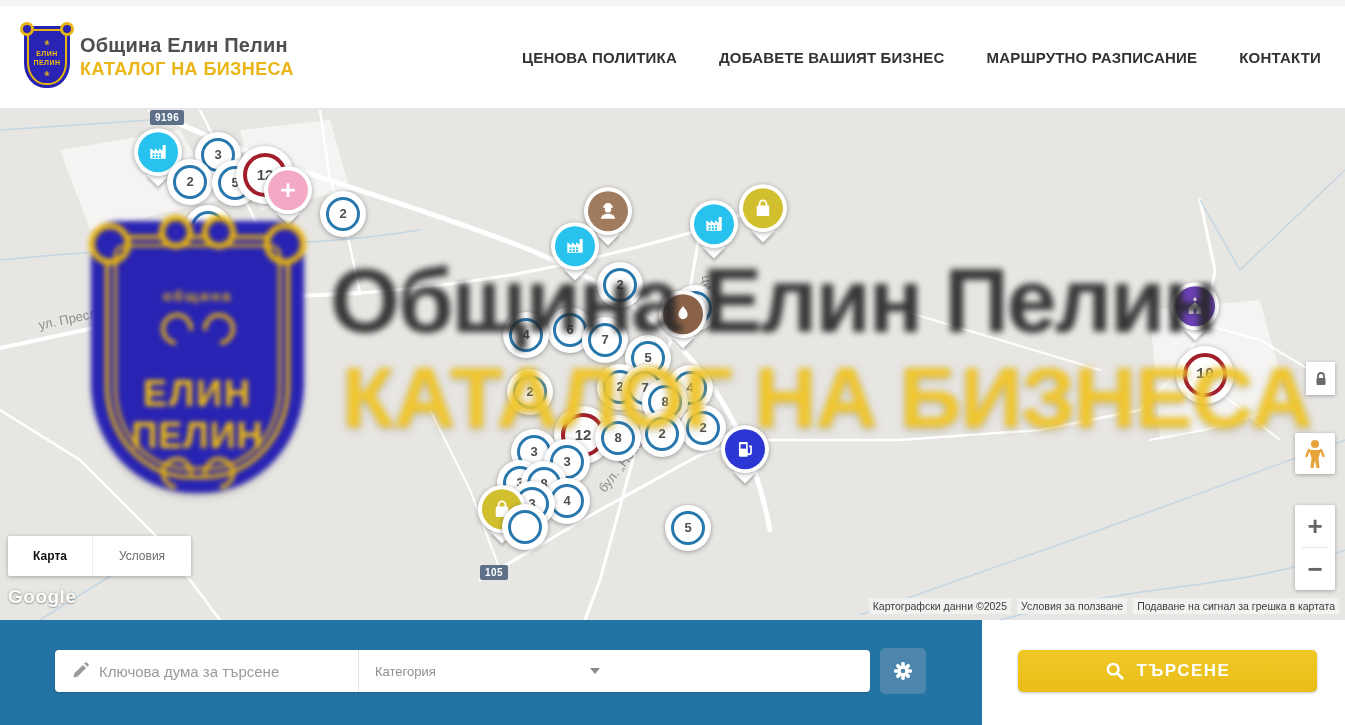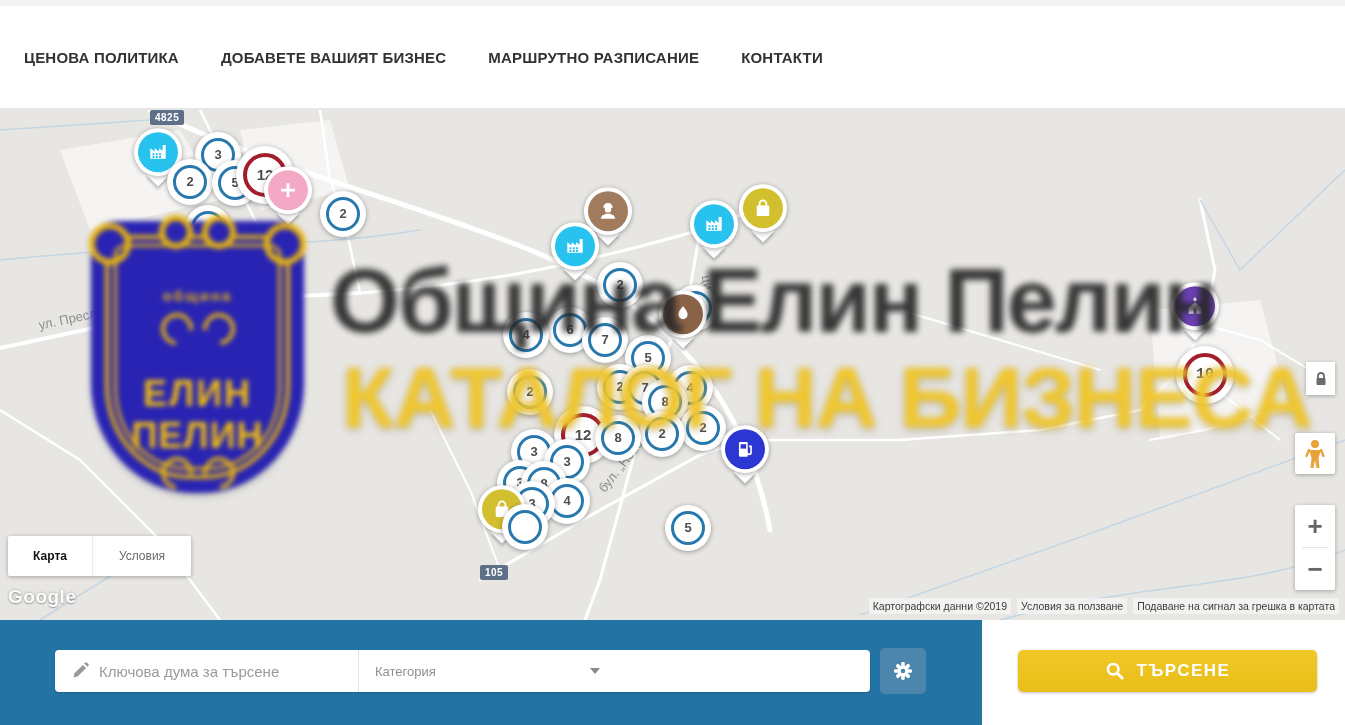--- a/index.html
+++ b/index.html
@@ -108,20 +108,34 @@
                 background:linear-gradient(#f0c825,#e9bd1a); display:flex; align-items:center; justify-content:center; gap:12px;
                 color:#fff; font-weight:bold; font-size:17px; letter-spacing:1.5px; font-family:"Liberation Sans",sans-serif;
                 box-shadow:0 1px 3px rgba(0,0,0,.25); }
 </style>
 </head>
 <body>
 
 <div id="app">
 
   <div class="header">
+    <div class="brand">
+      <div class="logo-shield">
+        <span class="curl l"></span>
+          <span class="curl r"></span>
+        <span class="orn">❀</span>
+        <span class="ltxt t1">ЕЛИН</span>
+        <span class="ltxt t2">ПЕЛИН</span>
+        <span class="orn b">❀</span>
+      </div>
+      <div class="brand-text">
+        <div class="title">Община Елин Пелин</div>
+        <div class="subtitle">КАТАЛОГ НА БИЗНЕСА</div>
+      </div>
+    </div>
     <div class="nav">
       <a href="#">ЦЕНОВА ПОЛИТИКА</a>
       <a href="#">ДОБАВЕТЕ ВАШИЯТ БИЗНЕС</a>
       <a href="#">МАРШРУТНО РАЗПИСАНИЕ</a>
       <a href="#">КОНТАКТИ</a>
     </div>
   </div>
 
   <div class="map">
     <svg class="roads" width="1345" height="510" viewBox="0 0 1345 510">
@@ -151,21 +165,21 @@
         <path d="M0 150 C200 130 300 140 420 120"></path>
         <path d="M860 505 L1100 420 1345 330"></path>
         <path d="M1000 510 C1150 470 1250 480 1345 440"></path>
         <path d="M1345 60 L1240 160 1200 90"></path>
         <path d="M40 510 L120 460"></path>
         <path d="M0 20 L180 8"></path>
       </g>
     </svg>
 
     <div id="labels">
-        <div class="road-shield" style="left: 150px; top: 0px;">4825</div>
+        <div class="road-shield" style="left: 150px; top: 0px;">9196</div>
         <div class="road-shield" style="left: 480px; top: 455px;">105</div>
         <div class="road-label" style="left: 38px; top: 200px; transform: rotate(-12deg);">ул. Преслав</div>
         <div class="road-label" style="left: 585px; top: 340px; transform: rotate(-52deg);">бул. „Новосел</div>
         <div class="road-label" style="left: 700px; top: 165px; transform: rotate(78deg);">ци</div>
       </div>
     <div id="markers">
         <div class="cluster" style="left: 218px; top: 45px; width: 46px; height: 46px; z-index: 55;">
           <span>3</span>
         </div>
         <div class="cluster" style="left: 190px; top: 72px; width: 46px; height: 46px; z-index: 82;">
@@ -407,21 +421,21 @@
       <div class="wm-line1">Община Елин Пелин</div>
       <div class="wm-line2">КАТАЛОГ НА БИЗНЕСА</div>
     </div>
 
     <div class="gm-maptype">
       <div class="btn map-active">Карта</div>
       <div class="btn sat">Условия</div>
     </div>
     <div class="gm-google">Google</div>
     <div class="gm-attrib">
-      <span>Картографски данни ©2019</span>
+      <span>Картографски данни ©2025</span>
       <span>Условия за ползване</span>
       <span>Подаване на сигнал за грешка в картата</span>
     </div>
     <div class="gm-lock">
       <svg width="18" height="18" viewBox="0 0 18 18">
         <path d="M6 8V6a3 3 0 0 1 6 0v2" fill="none" stroke="#6b6b6b" stroke-width="1.8"></path>
         <rect x="4.5" y="8" width="9" height="7" rx="1" fill="#6b6b6b"></rect>
       </svg>
     </div>
     <div class="gm-pegman">

